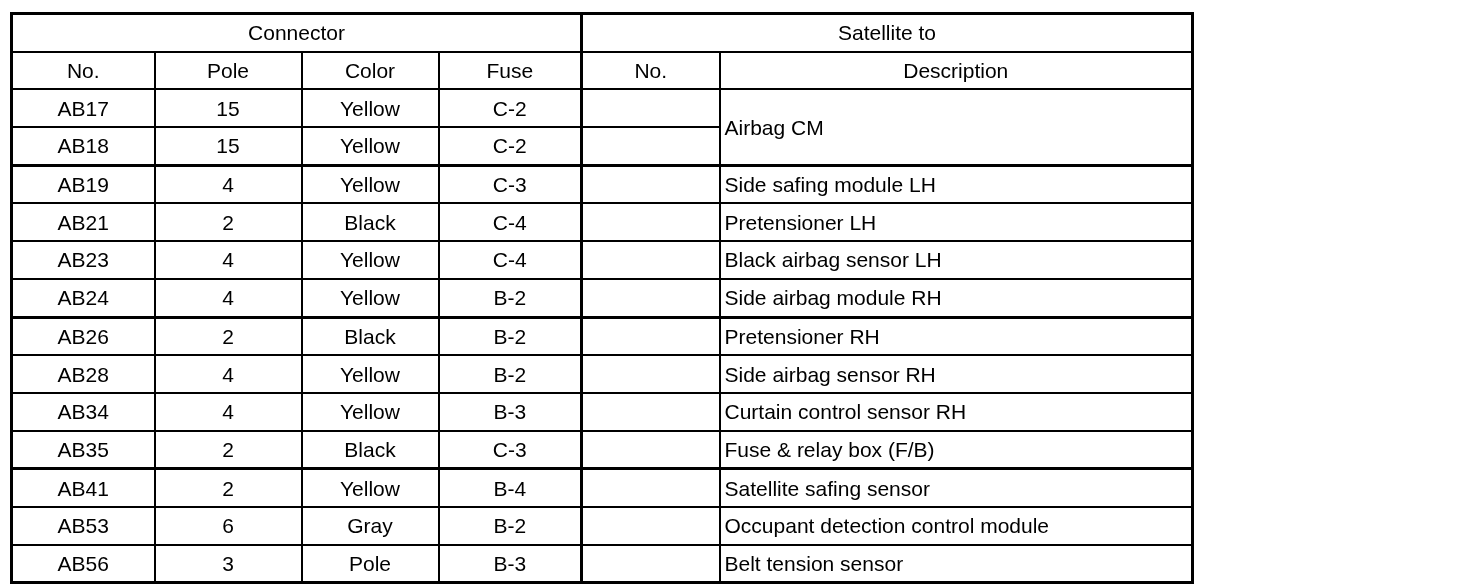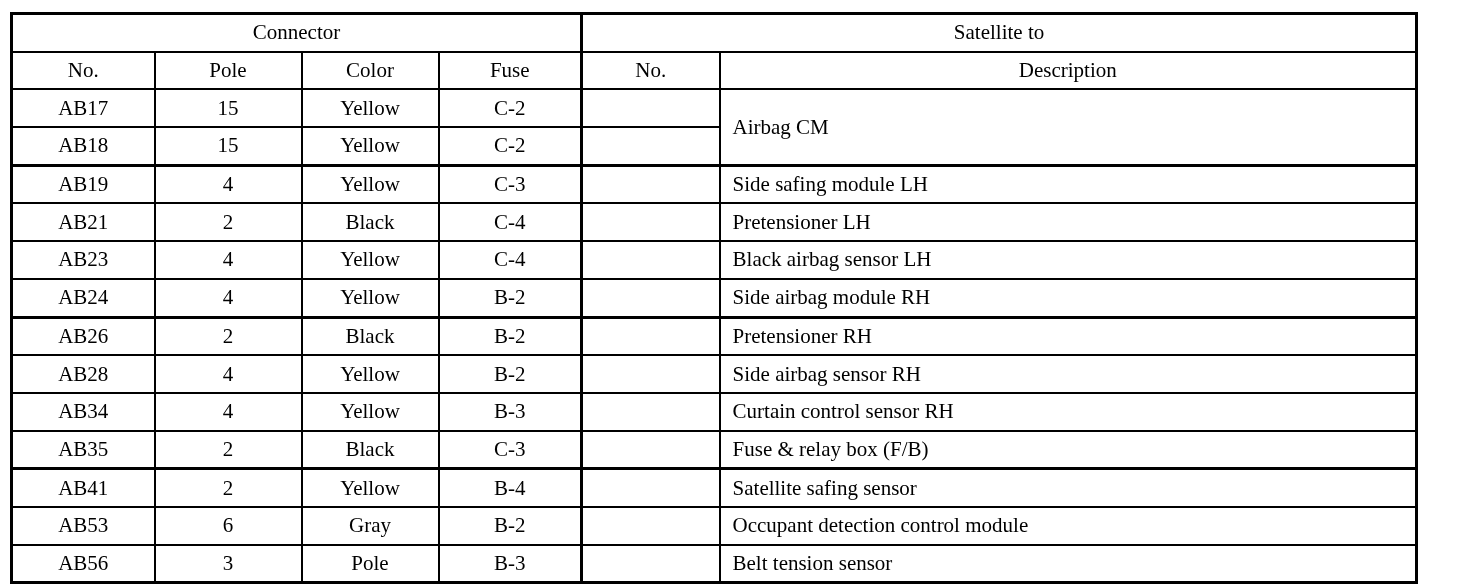--- a/index.html
+++ b/index.html
@@ -12,42 +12,41 @@
     width: 1472px;
     height: 588px;
     background: #ffffff;
     font-family: "Liberation Sans", "DejaVu Sans", sans-serif;
     color: #000000;
   }
   table.connector-table {
     position: absolute;
     left: 10px;
     top: 12px;
-    width: 1408px;
+    width: 1184px;
     border-collapse: collapse;
     table-layout: fixed;
     border: 3px solid #000;
     font-size: 21px;
     font-weight: 400;
     line-height: 1;
-    font-family: Liberation Serif, serif;
   }
   th, td {
     border: 2px solid #000;
     height: 35.7px;
     padding: 0;
     text-align: center;
     vertical-align: middle;
     font-weight: 400;
     white-space: nowrap;
     overflow: hidden;
   }
   td.desc {
     text-align: left;
-    padding-left: 12px;
+    padding-left: 4px;
   }
   .section-right {
     border-right-width: 3px;
   }
   tr.group-end td {
     border-bottom-width: 3px;
   }
   td.thick-bottom {
     border-bottom-width: 3px;
   }

